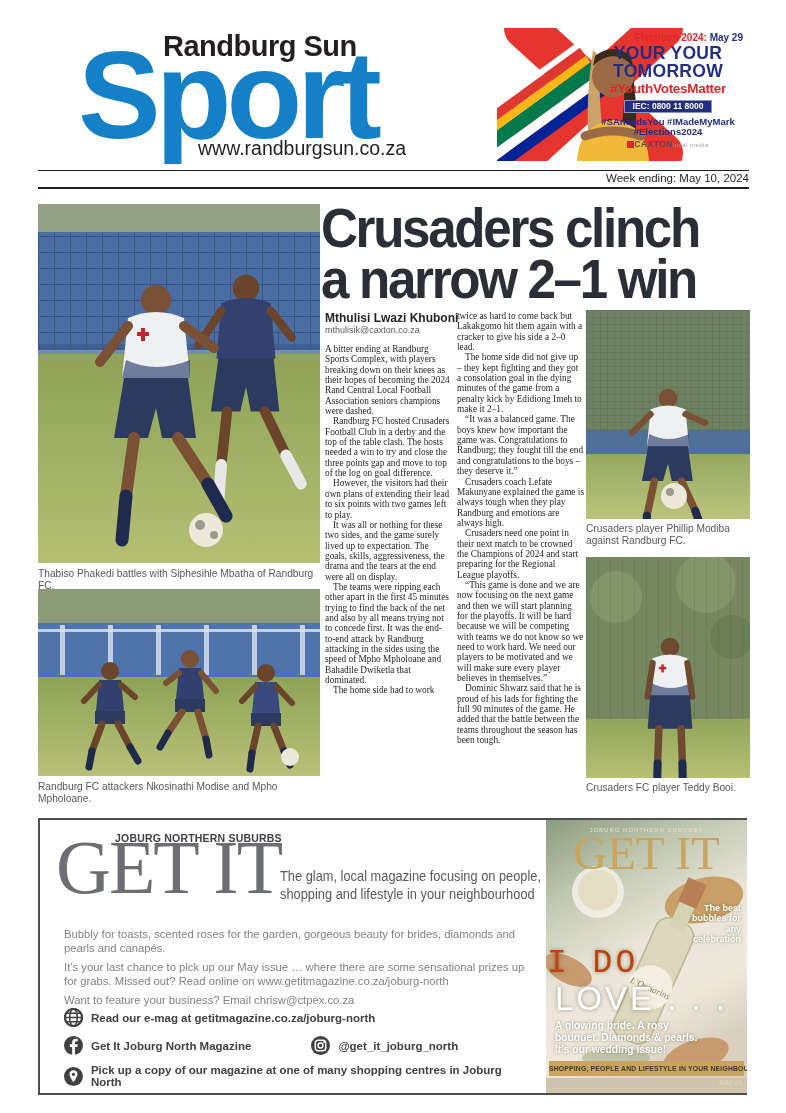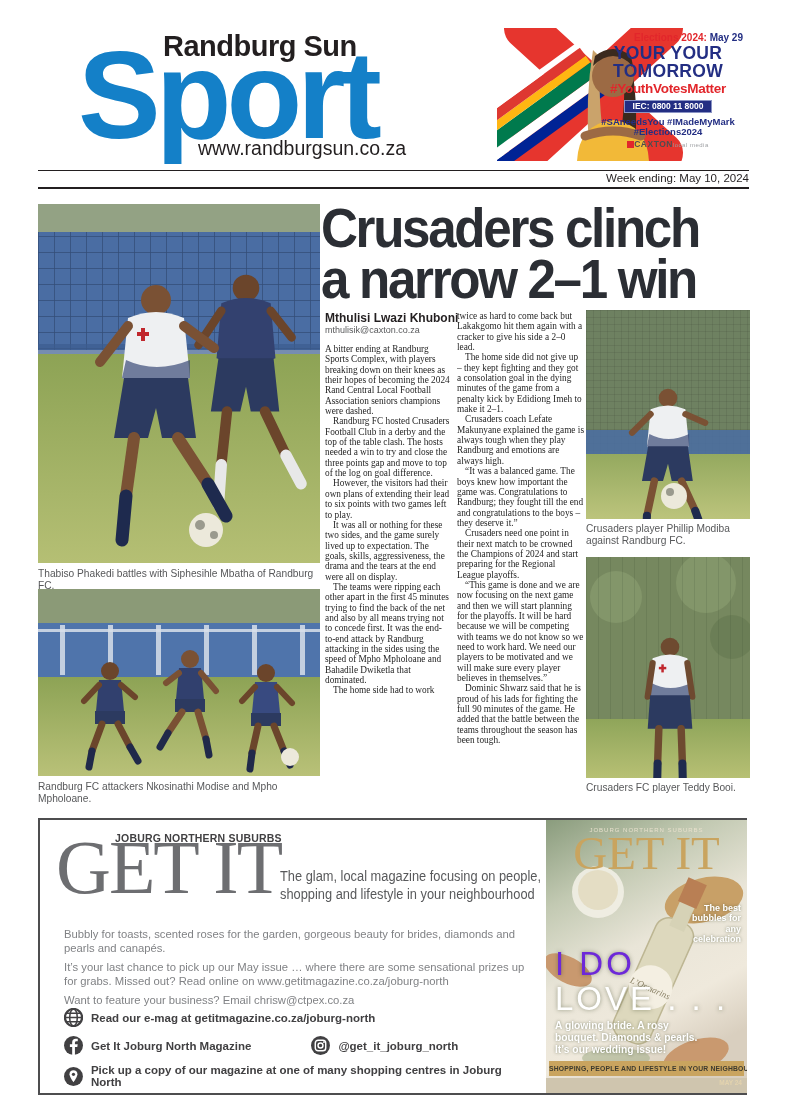--- a/index.html
+++ b/index.html
@@ -66,21 +66,21 @@
   .g-ig{margin-left:52px;display:flex;align-items:center;gap:8px;}
 
   
   .cover{left:546px;top:820px;width:201px;height:273px;overflow:hidden;}
   .cover svg{position:absolute;left:0;top:0;}
   .c-kicker{position:absolute;left:0;top:7px;width:100%;text-align:center;font-size:6px;color:#e8e0cd;letter-spacing:1px;}
   .c-logo{position:absolute;left:0;top:10px;width:100%;text-align:center;font-family:"Liberation Serif",serif;
           font-size:47px;line-height:1;color:#c9a45f;letter-spacing:0px;}
   .c-promo{position:absolute;right:6px;top:83px;width:66px;text-align:right;font-size:9px;font-weight:bold;
            color:#fff;line-height:1.15;text-shadow:0 0 3px rgba(60,70,40,.6);}
-  .c-f1{position:absolute;left:9px;top:125px;font-family:Liberation Sans, sans-serif;font-size:33px;color:#6d28d9;
+  .c-f1{position:absolute;left:1px;top:125px;font-family:Liberation Mono, monospace;font-size:33px;color:#c2410c;
         letter-spacing:3px;text-shadow:0 0 4px rgba(60,70,40,.5);}
   .c-f2{position:absolute;left:9px;top:160px;font-family:Liberation Sans, sans-serif;font-size:33px;color:#fff;
         letter-spacing:3px;text-shadow:0 0 4px rgba(60,70,40,.5);}
   .c-sub{position:absolute;left:9px;top:200px;width:150px;font-size:10.3px;font-weight:bold;color:#fff;
          line-height:1.18;text-shadow:0 0 3px rgba(60,70,40,.6);}
   .c-strap{position:absolute;left:0;top:241px;width:100%;height:15px;background:#c9a45f;color:#3d3a2e;
            font-size:7px;font-weight:bold;line-height:15px;text-align:center;white-space:nowrap;
            transform:scaleX(0.97);transform-origin:center top;letter-spacing:0.2px;}
   .c-date{position:absolute;right:5px;top:259px;font-size:6.5px;font-weight:bold;color:#e3d3ae;}
 </style>
@@ -150,22 +150,22 @@
       <p>A bitter ending at Randburg Sports Complex, with players breaking down on their knees as their hopes of becoming the 2024 Rand Central Local Football Association seniors champions were dashed.</p>
       <p>Randburg FC hosted Crusaders Football Club in a derby and the top of the table clash. The hosts needed a win to try and close the three points gap and move to top of the log on goal difference.</p>
       <p>However, the visitors had their own plans of extending their lead to six points with two games left to play.</p>
       <p>It was all or nothing for these two sides, and the game surely lived up to expectation. The goals, skills, aggressiveness, the drama and the tears at the end were all on display.</p>
       <p>The teams were ripping each other apart in the first 45 minutes trying to find the back of the net and also by all means trying not to concede first. It was the end-to-end attack by Randburg attacking in the sides using the speed of Mpho Mpholoane and Bahadile Dwiketla that dominated.</p>
       <p>The home side had to work</p>
     </div>
   <div class="abs article-col col2">
       <p>twice as hard to come back but Lakakgomo hit them again with a cracker to give his side a 2–0 lead.</p>
       <p>The home side did not give up – they kept fighting and they got a consolation goal in the dying minutes of the game from a penalty kick by Edidiong Imeh to make it 2–1.</p>
+      <p>“It was a balanced game. The boys knew how important the game was. Congratulations to Randburg; they fought till the end and congratulations to the boys – they deserve it.”</p>
       <p>Crusaders coach Lefate Makunyane explained the game is always tough when they play Randburg and emotions are always high.</p>
-      <p>“It was a balanced game. The boys knew how important the game was. Congratulations to Randburg; they fought till the end and congratulations to the boys – they deserve it.”</p>
       <p>Crusaders need one point in their next match to be crowned the Champions of 2024 and start preparing for the Regional League playoffs.</p>
       <p>“This game is done and we are now focusing on the next game and then we will start planning for the playoffs. It will be hard because we will be competing with teams we do not know so we need to work hard. We need our players to be motivated and we will make sure every player believes in themselves.”</p>
       <p>Dominic Shwarz said that he is proud of his lads for fighting the full 90 minutes of the game. He added that the battle between the teams throughout the season has been tough.</p>
     </div>
 
   <div class="abs" style="left:38px;top:204px;">
     <svg class="photo" width="282" height="359" viewBox="0 0 282 359">
       <defs>
         <linearGradient id="g1grass" x1="0" y1="0" x2="0" y2="1">
           <stop offset="0" stop-color="#8da355"></stop>

